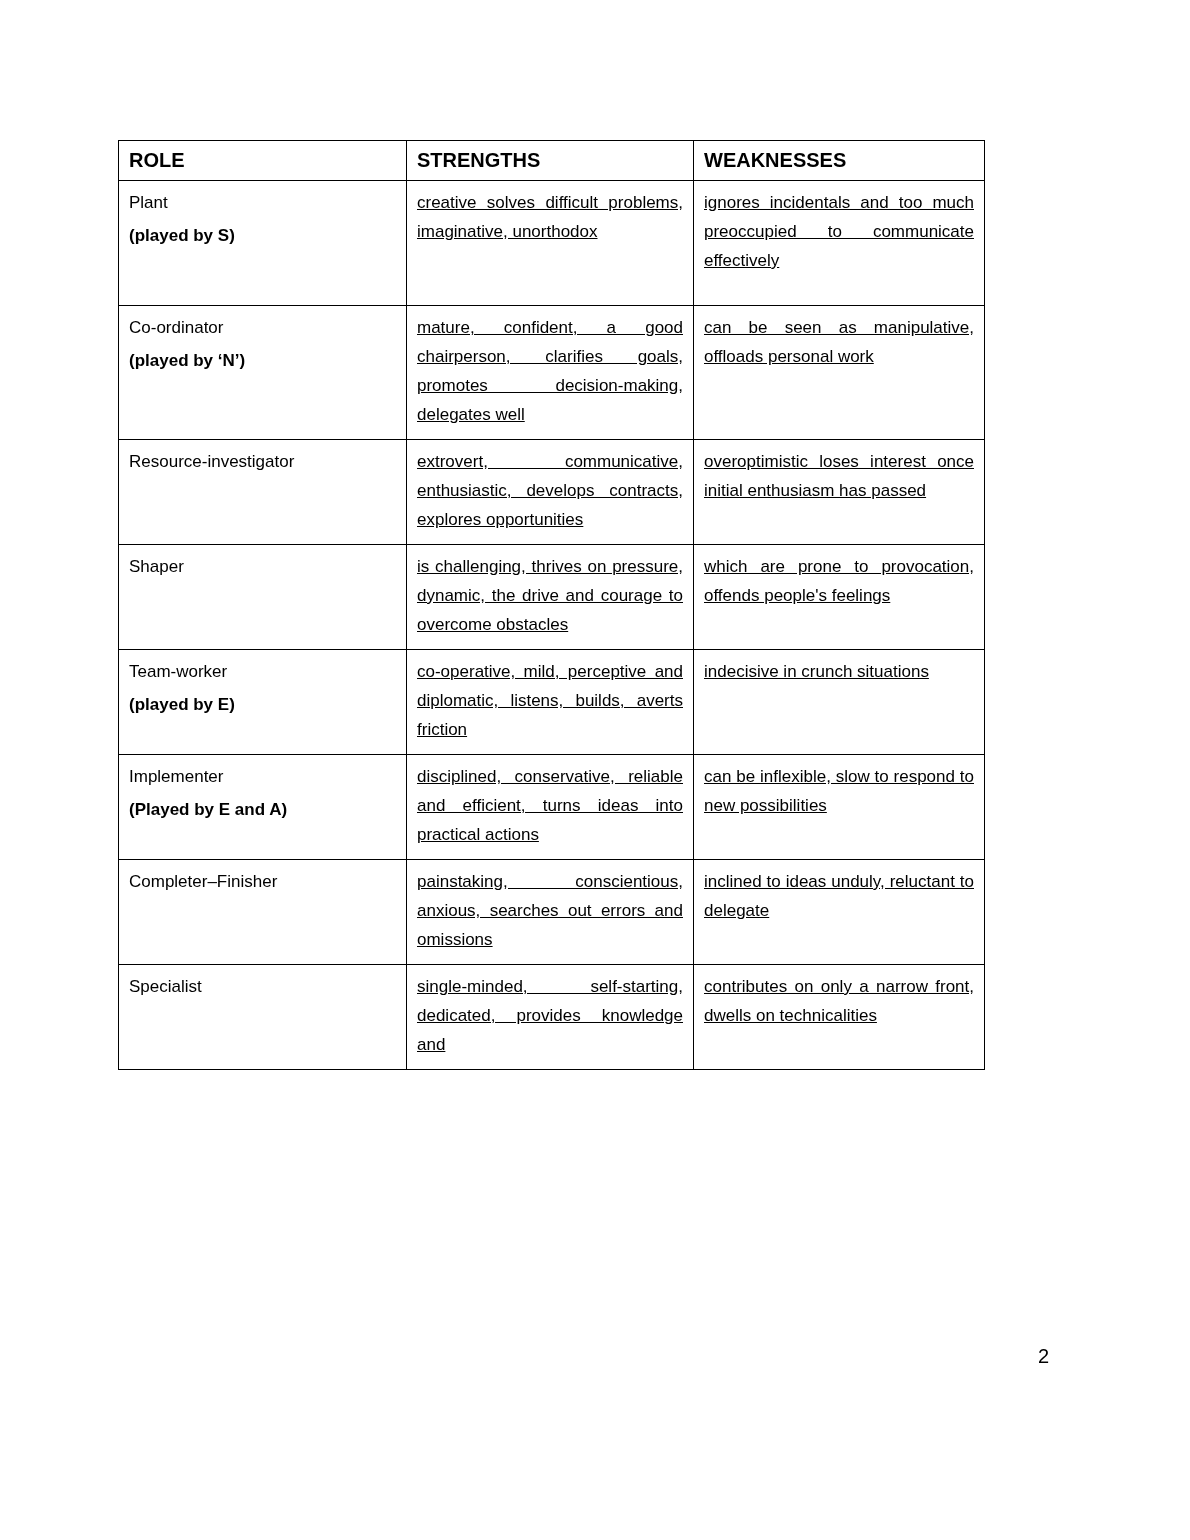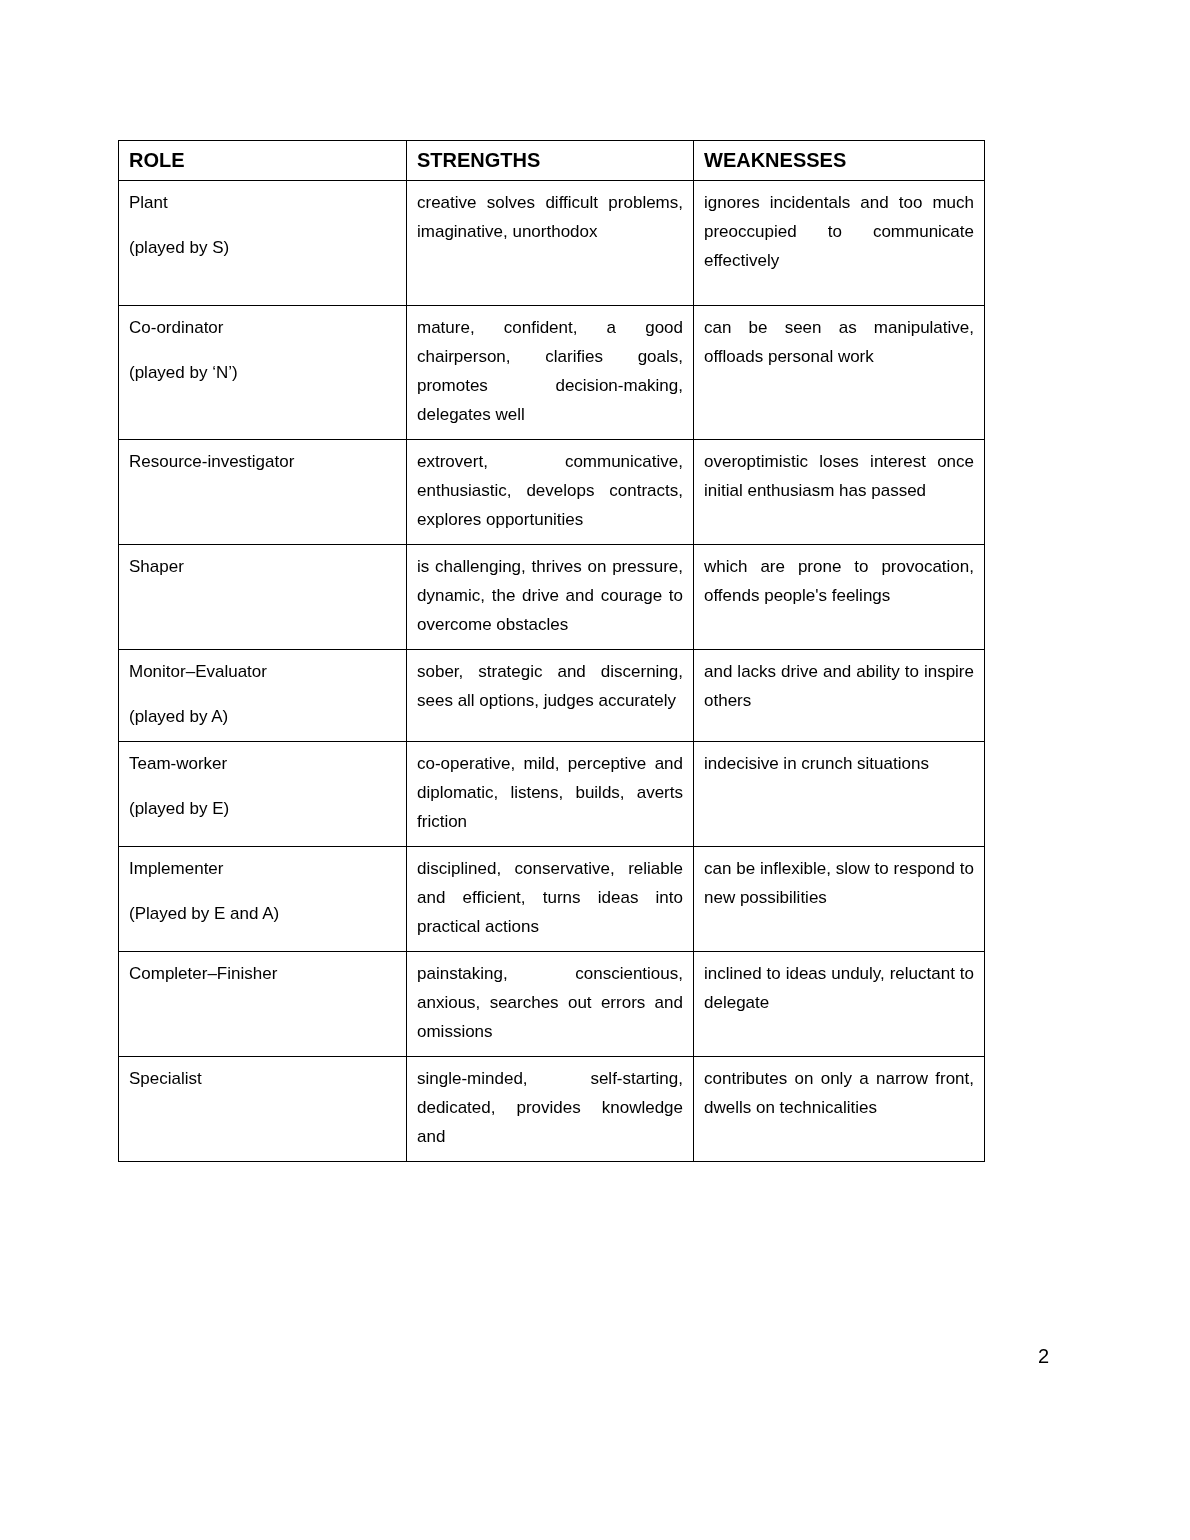--- a/index.html
+++ b/index.html
@@ -40,23 +40,24 @@
     height: 28px;
   }
   td {
     vertical-align: top;
     font-size: 17px;
     line-height: 29px;
     padding: 7px 10px 10px 10px;
   }
   td.just {
     text-align: justify;
+    text-decoration: underline;
   }
   .role-name { }
-  .played-by { margin-top: 16px; }
+  .played-by { margin-top: 4px; font-weight: bold; }
   tr.tall { height: 125px; }
   .page-number {
     position: absolute;
     left: 1038px;
     top: 1342px;
     font-size: 20px;
     line-height: 29px;
   }
 </style>
 </head>
@@ -108,28 +109,20 @@
 
       <tr>
         <td>
           <div class="role-name">Shaper</div>
 
         </td>
         <td class="just">is challenging, thrives on pressure, dynamic, the drive and courage to overcome obstacles</td>
         <td class="just">which are prone to provocation, offends people's feelings</td>
       </tr>
 
-      <tr>
-        <td>
-          <div class="role-name">Monitor–Evaluator</div>
-          <div class="played-by">(played by A)</div>
-        </td>
-        <td class="just">sober, strategic and discerning, sees all options, judges accurately</td>
-        <td class="just">and lacks drive and ability to inspire others</td>
-      </tr>
 
       <tr>
         <td>
           <div class="role-name">Team-worker</div>
           <div class="played-by">(played by E)</div>
         </td>
         <td class="just">co-operative, mild, perceptive and diplomatic, listens, builds, averts friction</td>
         <td class="just">indecisive in crunch situations</td>
       </tr>
 

